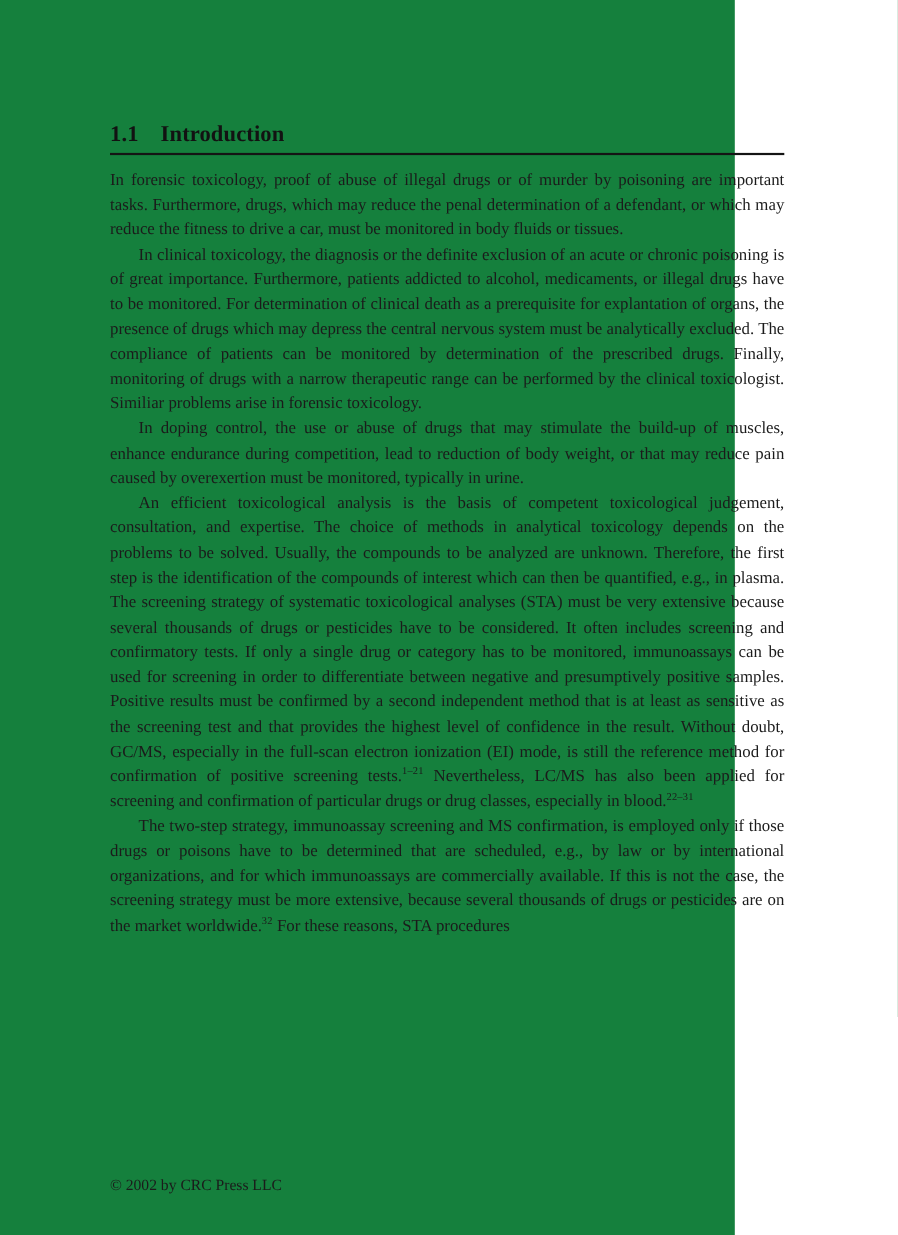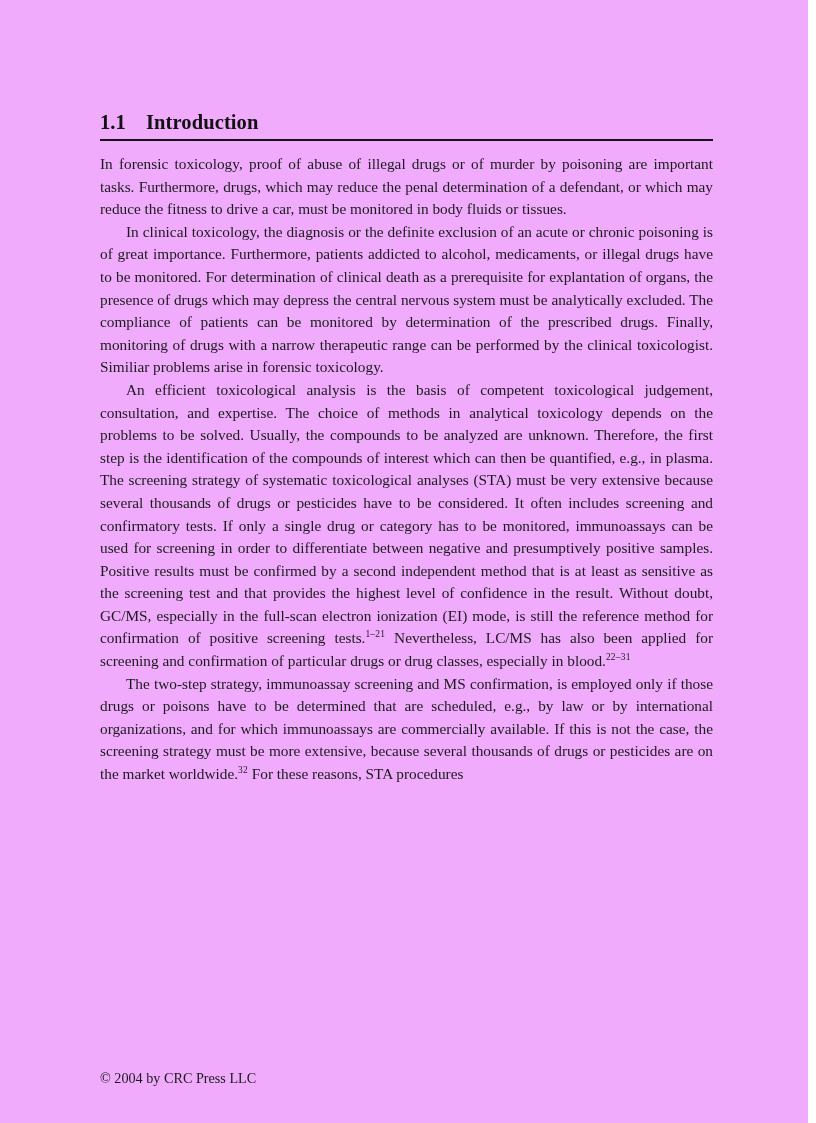--- a/index.html
+++ b/index.html
@@ -13,23 +13,23 @@
     position: relative;
     font-family: "Liberation Serif", "DejaVu Serif", serif;
     color: #1a1a1a;
     overflow: hidden;
   }
 
   .page {
     position: absolute;
     left: 0;
     top: 0;
-    width: 808px;
+    width: 668px;
     height: 1123px;
-    background: #f0abfc;
+    background: #15803d;
   }
 
   .content {
     position: absolute;
     left: 100px;
     top: 110px;
     width: 613px;
   }
 
   
@@ -103,21 +103,22 @@
   <div class="content">
 
     <h2 class="section-heading">
       <span class="section-number">1.1</span><span class="section-title">Introduction</span>
     </h2>
     <div class="heading-rule"></div>
 
     <div class="body-text">
         <p>In forensic toxicology, proof of abuse of illegal drugs or of murder by poisoning are important tasks. Furthermore, drugs, which may reduce the penal determination of a defendant, or which may reduce the fitness to drive a car, must be monitored in body fluids or tissues.</p>
         <p class="indent">In clinical toxicology, the diagnosis or the definite exclusion of an acute or chronic poisoning is of great importance. Furthermore, patients addicted to alcohol, medicaments, or illegal drugs have to be monitored. For determination of clinical death as a prerequisite for explantation of organs, the presence of drugs which may depress the central nervous system must be analytically excluded. The compliance of patients can be monitored by determination of the prescribed drugs. Finally, monitoring of drugs with a narrow therapeutic range can be performed by the clinical toxicologist. Similiar problems arise in forensic toxicology.</p>
+        <p class="indent">In doping control, the use or abuse of drugs that may stimulate the build-up of muscles, enhance endurance during competition, lead to reduction of body weight, or that may reduce pain caused by overexertion must be monitored, typically in urine.</p>
         <p class="indent">An efficient toxicological analysis is the basis of competent toxicological judgement, consultation, and expertise. The choice of methods in analytical toxicology depends on the problems to be solved. Usually, the compounds to be analyzed are unknown. Therefore, the first step is the identification of the compounds of interest which can then be quantified, e.g., in plasma. The screening strategy of systematic toxicological analyses (STA) must be very extensive because several thousands of drugs or pesticides have to be considered. It often includes screening and confirmatory tests. If only a single drug or category has to be monitored, immunoassays can be used for screening in order to differentiate between negative and presumptively positive samples. Positive results must be confirmed by a second independent method that is at least as sensitive as the screening test and that provides the highest level of confidence in the result. Without doubt, GC/MS, especially in the full-scan electron ionization (EI) mode, is still the reference method for confirmation of positive screening tests.<sup class="ref">1–21</sup> Nevertheless, LC/MS has also been applied for screening and confirmation of particular drugs or drug classes, especially in blood.<sup class="ref">22–31</sup></p>
         <p class="indent">The two-step strategy, immunoassay screening and MS confirmation, is employed only if those drugs or poisons have to be determined that are scheduled, e.g., by law or by international organizations, and for which immunoassays are commercially available. If this is not the case, the screening strategy must be more extensive, because several thousands of drugs or pesticides are on the market worldwide.<sup class="ref">32</sup> For these reasons, STA procedures</p>
       </div>
 
   </div>
 
-  <div class="page-footer">© 2004 by CRC Press LLC</div>
+  <div class="page-footer">© 2002 by CRC Press LLC</div>
 
 </div>
 
 </body></html>

